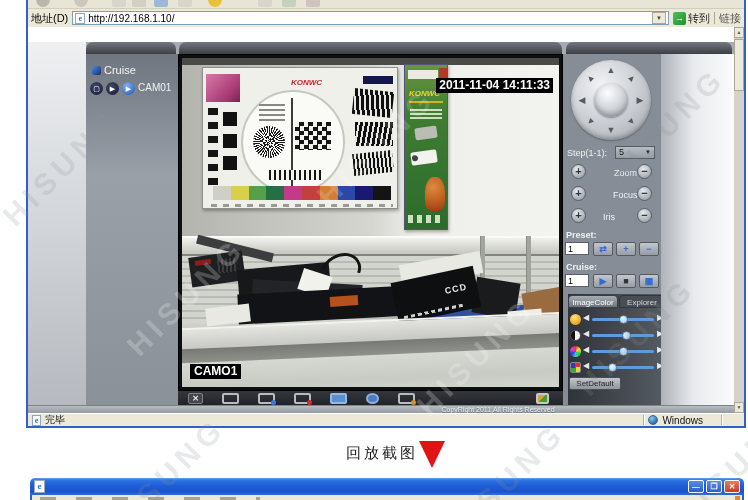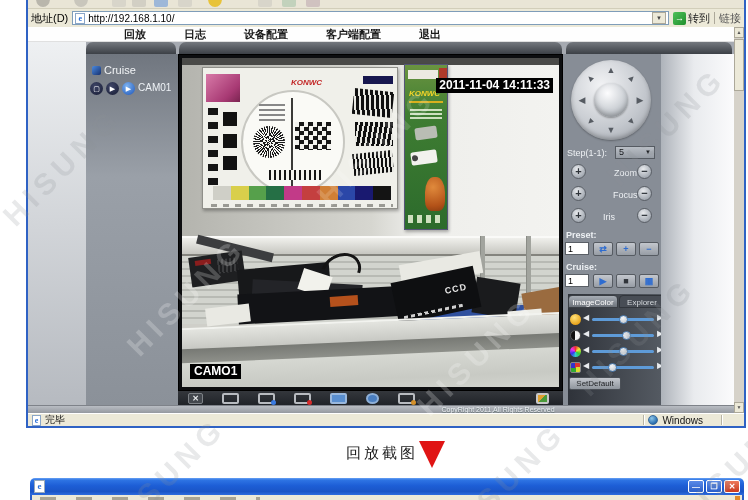--- a/index.html
+++ b/index.html
@@ -102,27 +102,20 @@
       <span id="addr-drop">▼</span>
     </div>
     <span id="go-btn">
       <span id="go-ic">→</span>
       <span>转到</span>
     </span>
     <span style="width:1px;height:12px;background:#aca899"></span>
     <span style="color:#555">链接</span>
   </div>
 
-  <div class="a" id="menu-bar">
-    <span class="menu-item">回放</span>
-    <span class="menu-item">日志</span>
-    <span class="menu-item">设备配置</span>
-    <span class="menu-item">客户端配置</span>
-    <span class="menu-item">退出</span>
-  </div>
 
   <div class="a" id="content">
     <div id="page-left"></div>
     <div class="phdr" style="left:58px;width:90px"></div>
     <div class="phdr" style="left:151px;width:383px"></div>
     <div class="phdr" style="left:538px;width:166px"></div>
 
     <div id="sidebar">
       <div style="position:absolute;left:6px;top:10px;color:#f2f4f6;font-size:11px">
         <span style="display:inline-block;width:9px;height:9px;background:linear-gradient(135deg,#4a8ae0,#17306e);border-radius:2px;margin-right:3px;vertical-align:-1px"></span><span>Cruise</span>

